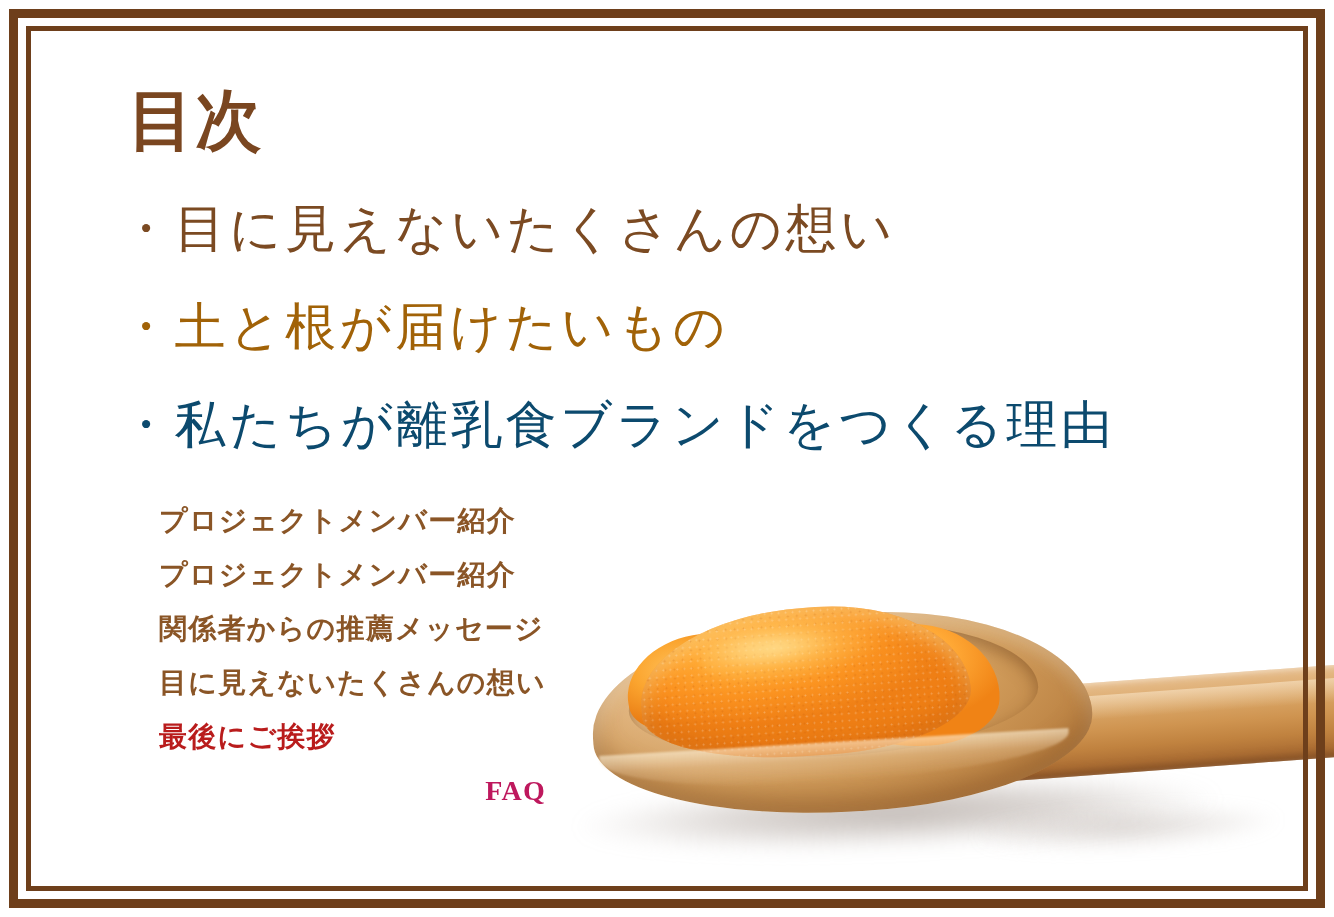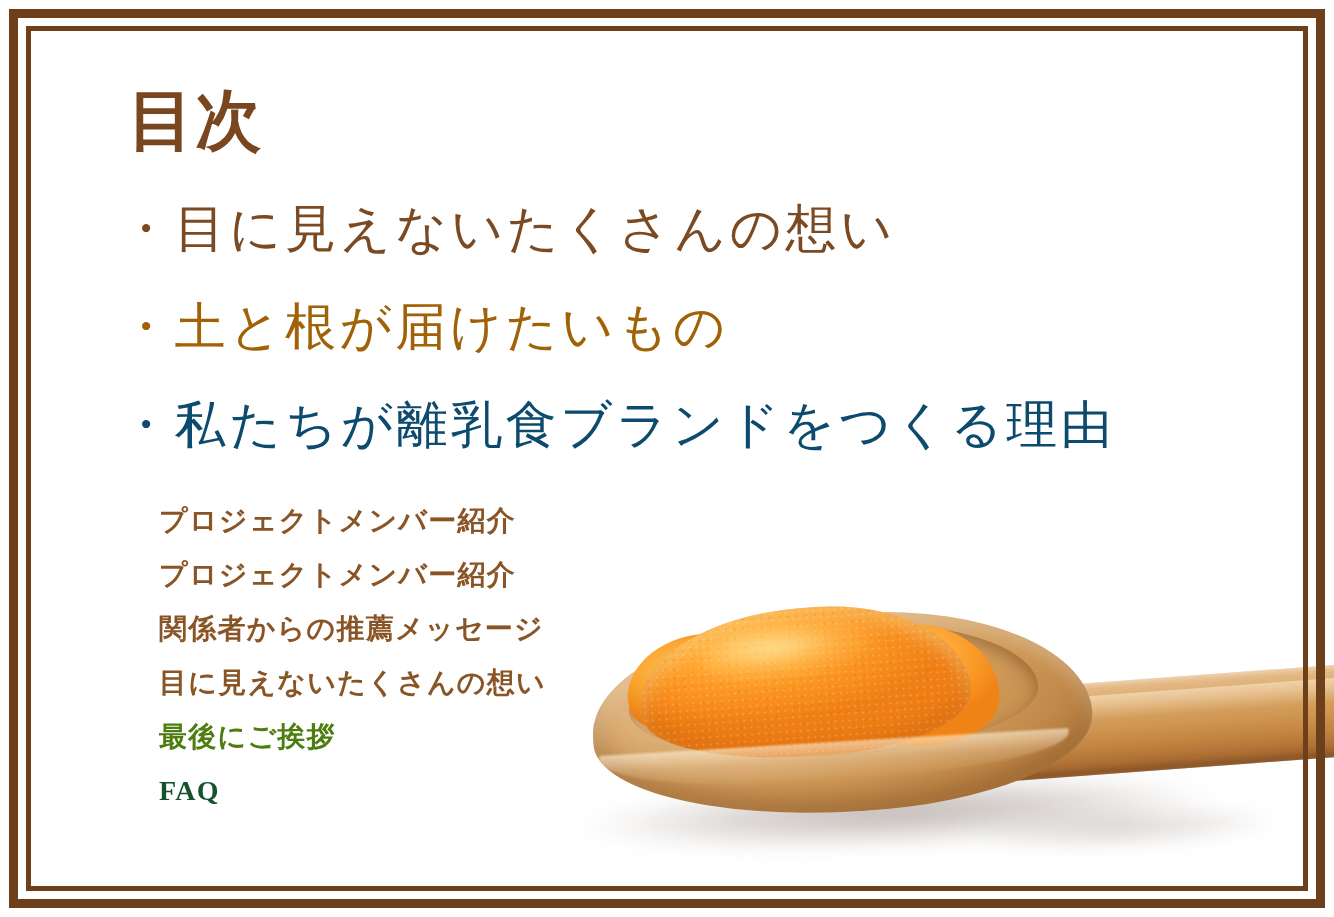--- a/index.html
+++ b/index.html
@@ -330,18 +330,18 @@
       <li class="toc-main-item" style="color: #0c4a6e;">
         <span>・</span><span>私たちが離乳食ブランドをつくる理由</span>
       </li>
     </ul>
 
     <ul class="toc-sub-list">
       <li class="toc-sub-item" style="color: rgb(138, 85, 38);">プロジェクトメンバー紹介</li>
       <li class="toc-sub-item" style="color: rgb(138, 85, 38);">プロジェクトメンバー紹介</li>
       <li class="toc-sub-item" style="color: rgb(138, 85, 38);">関係者からの推薦メッセージ</li>
       <li class="toc-sub-item" style="color: rgb(138, 85, 38);">目に見えないたくさんの想い</li>
-      <li class="toc-sub-item" style="color: #4d7c0f;">最後にご挨拶</li>
-      <li class="toc-sub-item" style="color: #14532d;">FAQ</li>
+      <li class="toc-sub-item" style="color: #b91c1c;">最後にご挨拶</li>
+      <li class="toc-sub-item" style="color: #be185d; text-align: right;">FAQ</li>
     </ul>
 
   </div>
 </div>
 
 </body></html>

